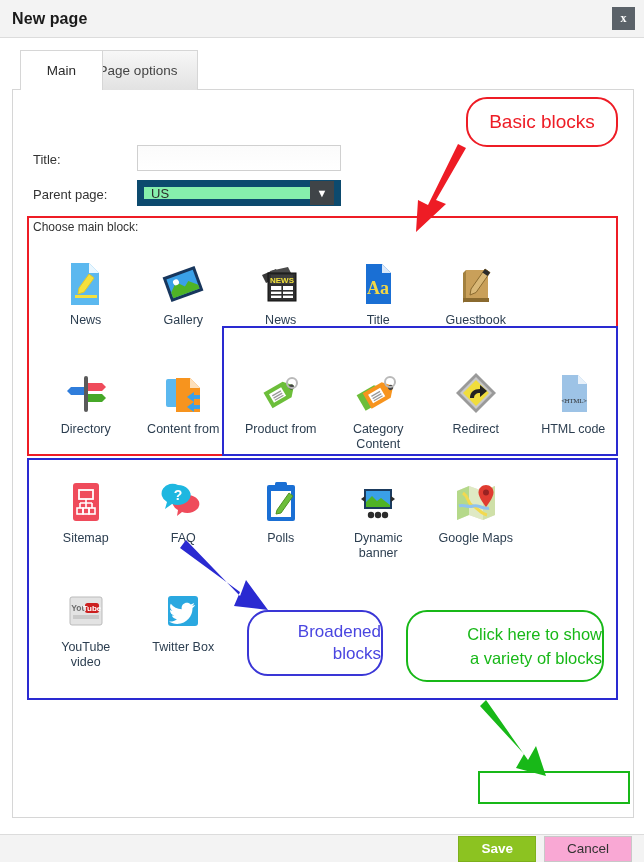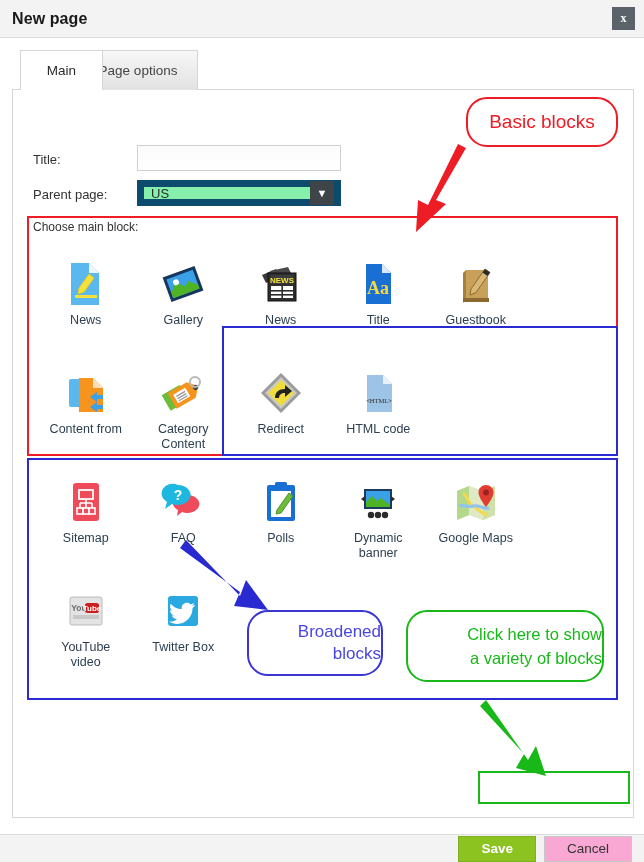--- a/index.html
+++ b/index.html
@@ -211,28 +211,55 @@
                   <path d="M32 8l5 3.5-2.5 3.5-5-3.5z" fill="#2b2b2b"></path>
                 </svg>
               </div>
               <div class="cap">Guestbook</div>
             </div>
           </div>
           <div class="row">
             <div class="cell">
               <div class="ico">
                 <svg width="46" height="46" viewBox="0 0 46 46">
+                  <rect x="21" y="6" width="4" height="36" rx="2" fill="#5a5a5a"></rect>
+                  <path d="M25 13h14l4 4-4 4H25z" fill="#ef4b5b"></path>
+                  <path d="M25 24h14l4 4-4 4H25z" fill="#46a828"></path>
+                  <path d="M21 17H8l-4 4 4 4h13z" fill="#2f7ddb"></path>
+                </svg>
+              </div>
+              <div class="cap">Directory</div>
+            </div>
+            <div class="cell">
+              <div class="ico">
+                <svg width="46" height="46" viewBox="0 0 46 46">
                   <rect x="6" y="9" width="22" height="28" rx="2" fill="#5bb8ef"></rect>
                   <path d="M16 8h14l10 10v24H16z" fill="#f7941e"></path>
                   <path d="M30 8l10 10H30z" fill="#fde0bb"></path>
                   <path d="M34 22l-7 5 7 5v-3h6v-4h-6z" fill="#3aa0e8"></path>
                   <path d="M34 32l-7 5 7 5v-3h6v-4h-6z" fill="#3aa0e8"></path>
                 </svg>
               </div>
               <div class="cap">Content from</div>
+            </div>
+            <div class="cell">
+              <div class="ico">
+                <svg width="46" height="46" viewBox="0 0 46 46">
+                  <g transform="rotate(-30 23 23)">
+                    <path d="M8 14h22l8 9-8 9H8z" fill="#6cbe3a"></path>
+                    <rect x="12" y="18" width="14" height="10" fill="#fff"></rect>
+                    <rect x="14" y="20.5" width="10" height="1.3" fill="#9a9a9a"></rect>
+                    <rect x="14" y="23" width="10" height="1.3" fill="#9a9a9a"></rect>
+                    <rect x="14" y="25.5" width="10" height="1.3" fill="#9a9a9a"></rect>
+                    <circle cx="35" cy="23" r="2.6" fill="#444"></circle>
+                  </g>
+                  <circle cx="34" cy="13" r="5" fill="none" stroke="#b9b9b9" stroke-width="2"></circle>
+                </svg>
+              </div>
+              <div class="cap">Product from</div>
             </div>
             <div class="cell">
               <div class="ico">
                 <svg width="46" height="46" viewBox="0 0 46 46">
                   <g transform="rotate(-30 20 25)">
                     <path d="M4 16h20l8 9-8 9H4z" fill="#6cbe3a"></path>
                   </g>
                   <g transform="rotate(-30 26 23)">
                     <path d="M10 14h22l8 9-8 9H10z" fill="#f7941e"></path>
                     <rect x="14" y="18" width="14" height="10" fill="#fff"></rect>

